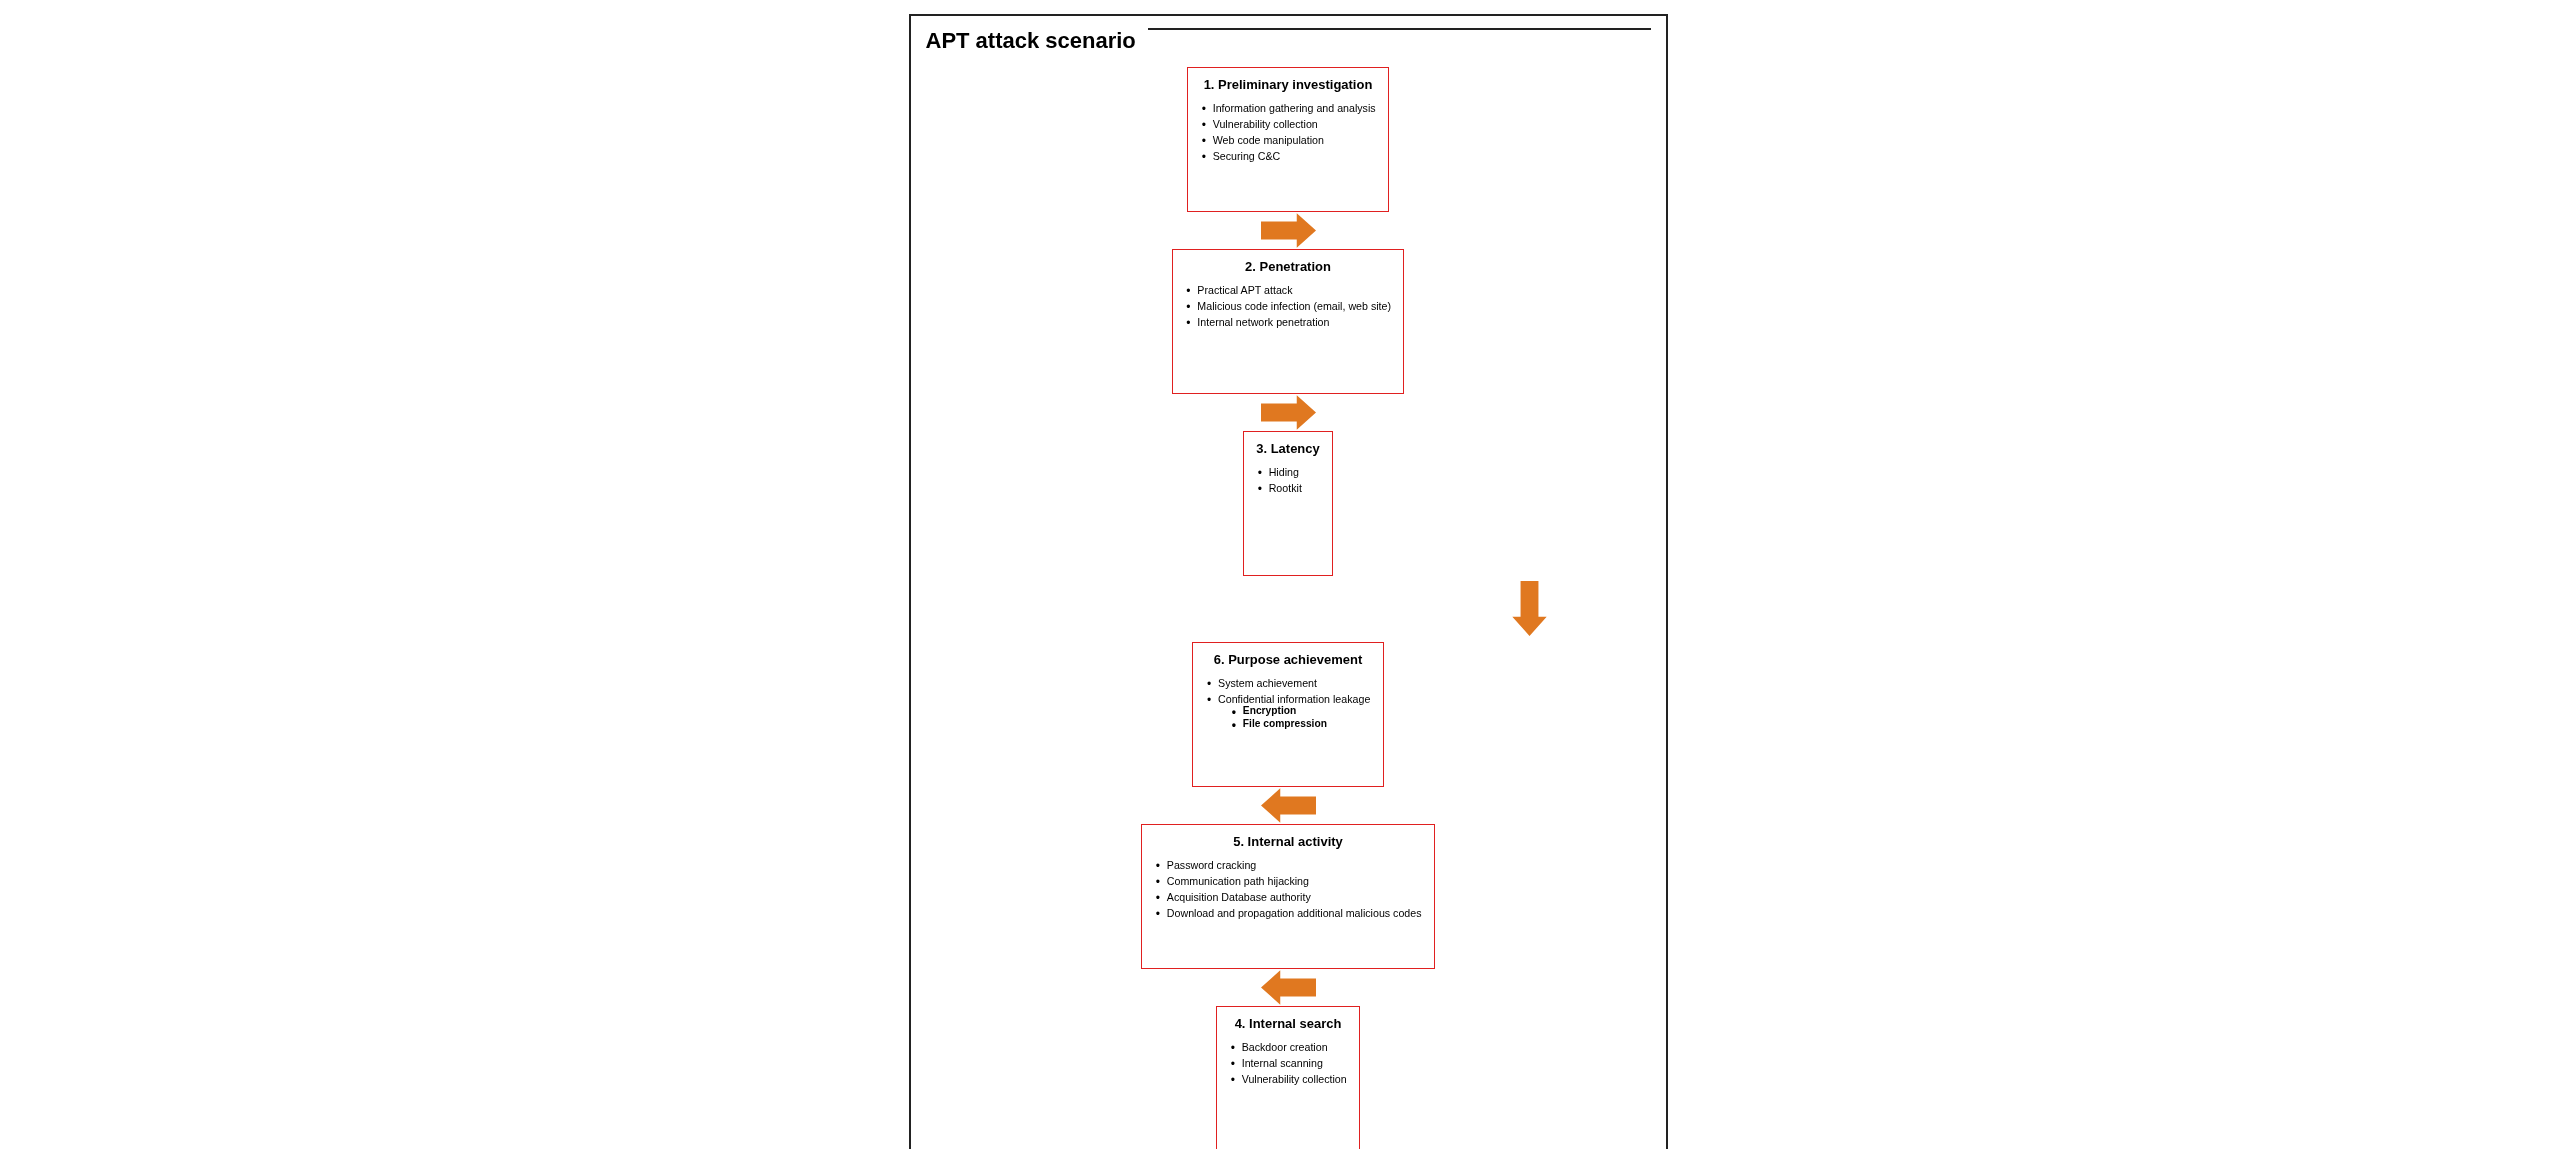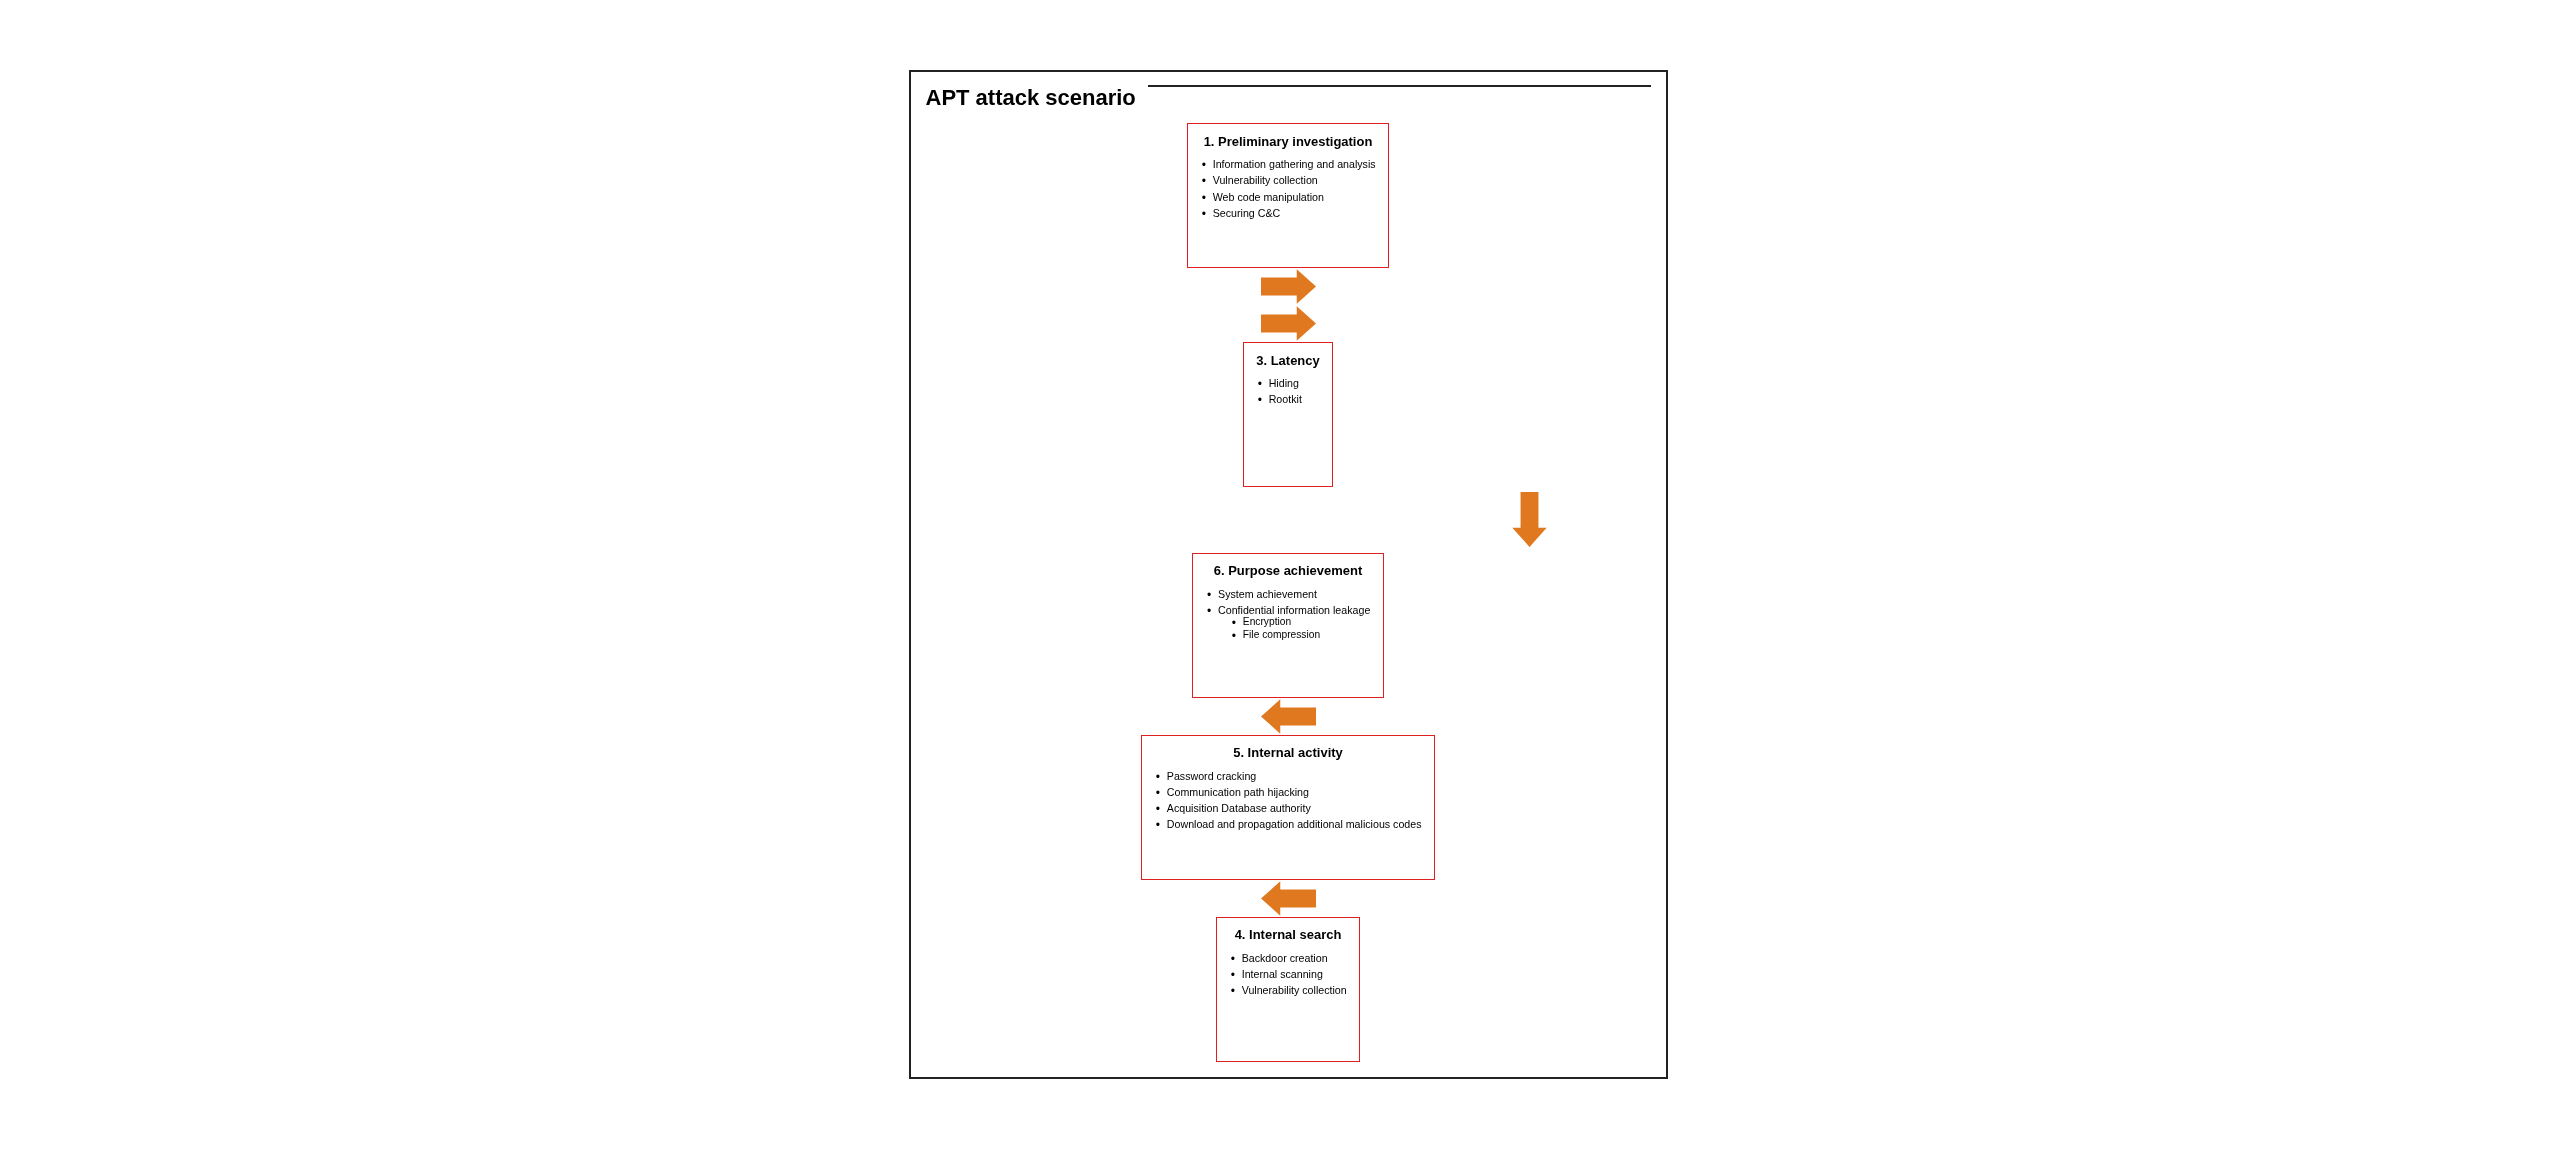--- a/index.html
+++ b/index.html
@@ -78,20 +78,21 @@
       font-size: 1.1rem;
     }
     .phase-list .sub-list {
       list-style: none;
       padding: 0;
       margin: 0 0 0 12.4px;
     }
     .phase-list .sub-list li {
       font-size: 0.93rem;
       margin-bottom: 2.1px;
+      font-weight: bold;
     }
     .phase-list .sub-list li::before {
       content: '•';
     }
     
     .arrow-right {
       width: 62px;
       display: flex;
       justify-content: center;
       align-items: center;
@@ -147,20 +148,28 @@
           <li>Securing C&amp;C</li>
         </ul>
       </div>
 
       <div class="arrow-right">
         <svg class="arrow-svg-right" viewBox="0 0 80 50" xmlns="http://www.w3.org/2000/svg">
           <polygon points="0,12 52,12 52,0 80,25 52,50 52,38 0,38" fill="#e07820"></polygon>
         </svg>
       </div>
 
+      <div class="phase-box">
+        <div class="phase-title">2. Penetration</div>
+        <ul class="phase-list">
+          <li>Practical APT attack</li>
+          <li>Malicious code infection (email, web site)</li>
+          <li>Internal network penetration</li>
+        </ul>
+      </div>
 
       <div class="arrow-right">
         <svg class="arrow-svg-right" viewBox="0 0 80 50" xmlns="http://www.w3.org/2000/svg">
           <polygon points="0,12 52,12 52,0 80,25 52,50 52,38 0,38" fill="#e07820"></polygon>
         </svg>
       </div>
 
       <div class="phase-box">
         <div class="phase-title">3. Latency</div>
         <ul class="phase-list">

